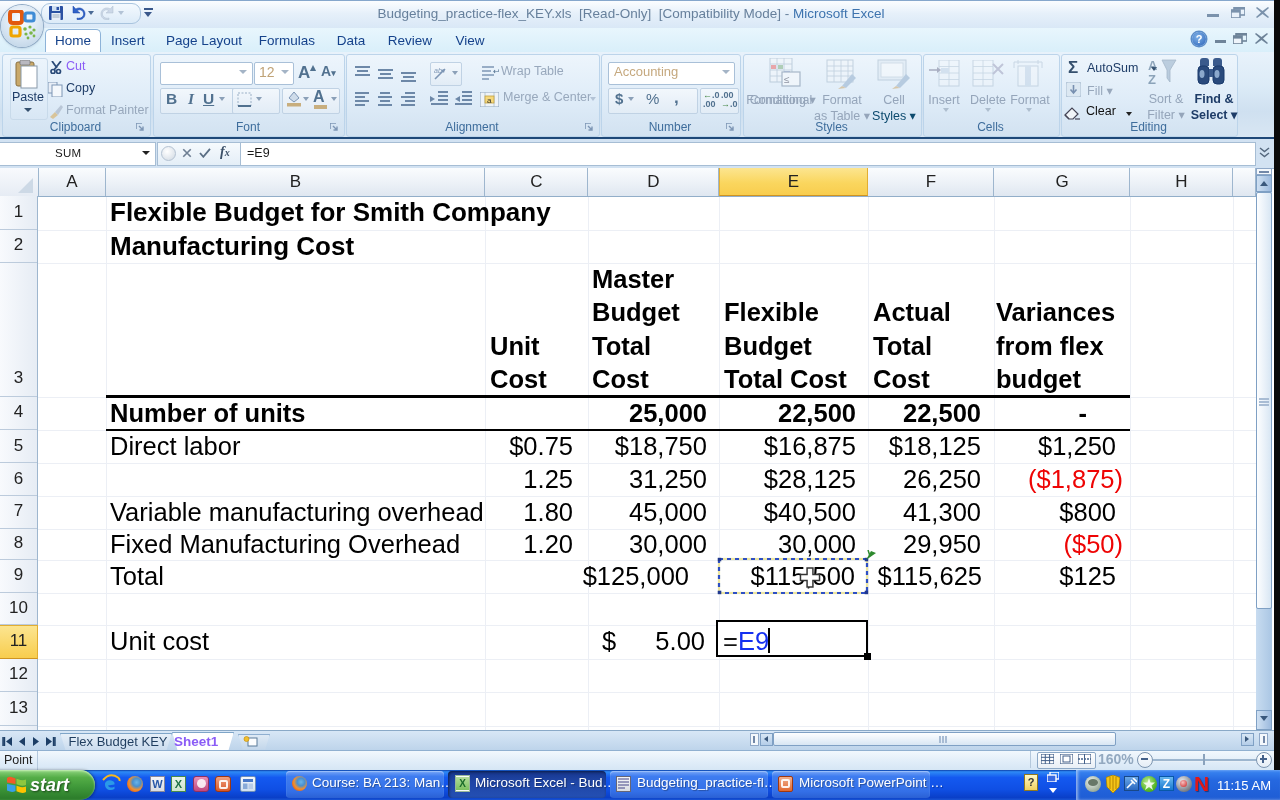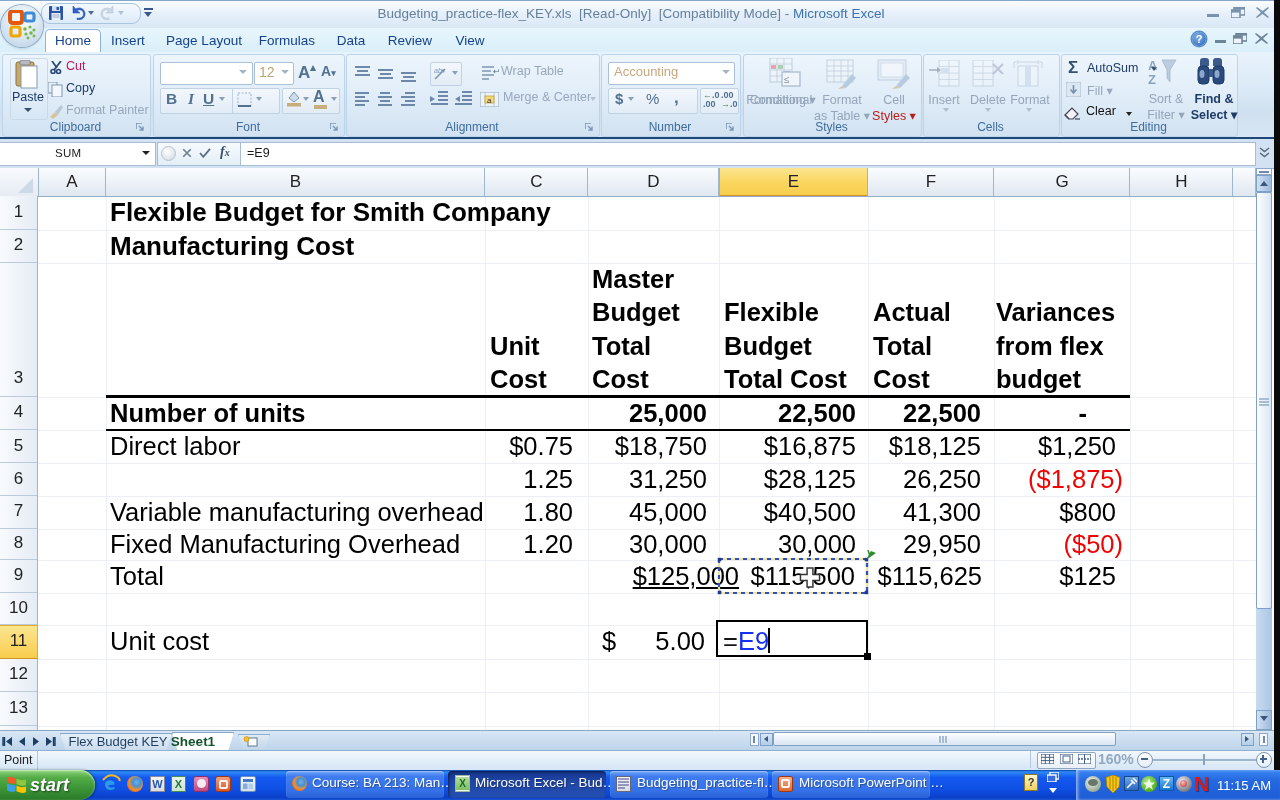--- a/index.html
+++ b/index.html
@@ -123,21 +123,21 @@
       <rect x="5" y="0" width="10" height="5" rx="1.5" fill="#b8b8c0" stroke="#777" stroke-width="0.8"></rect>
       <rect x="6" y="6" width="16" height="22" fill="#fff" stroke="#8899aa" stroke-width="1"></rect>
     </svg>
 <div class="abs" style="left:8px;top:90px;width:40px;text-align:center;font-size:12.5px;color:#1e3c67">Paste</div>
 <div class="abs" style="left:24px;top:108px;width:0;height:0;border-left:4px solid transparent;border-right:4px solid transparent;border-top:4.5px solid #35506e"></div>
 <svg class="abs" style="left:50px;top:61px" width="13" height="13" viewBox="0 0 13 13">
       <path d="M2 0 L7 7 M11 0 L4 9" stroke="#2a4a78" stroke-width="1.8"></path>
       <circle cx="3" cy="10.5" r="2" fill="none" stroke="#2a4a78" stroke-width="1.7"></circle>
       <circle cx="8.5" cy="10.5" r="2" fill="none" stroke="#2a4a78" stroke-width="1.7"></circle>
     </svg>
-<div class="abs" style="left:66px;top:59px;font-size:12.5px;color:#be185d">Cut</div>
+<div class="abs" style="left:66px;top:59px;font-size:12.5px;color:#8b5cf6">Cut</div>
 <svg class="abs" style="left:48px;top:82px" width="15" height="15" viewBox="0 0 15 15">
       <rect x="0" y="0" width="9" height="11" fill="#e8eef6" stroke="#7d96b5" stroke-width="1"></rect>
       <rect x="4" y="3" width="10" height="12" fill="#fff" stroke="#55700" stroke-width="0"></rect>
       <rect x="4" y="3" width="10" height="12" fill="#f4f8fc" stroke="#7d96b5" stroke-width="1"></rect>
     </svg>
 <div class="abs" style="left:66px;top:81px;font-size:12.5px;color:#1e3c67">Copy</div>
 <svg class="abs" style="left:48px;top:104px" width="15" height="15" viewBox="0 0 15 15">
       <path d="M2 13 L7 8 L10 11 L5 15" fill="#d8c49a"></path>
       <path d="M7 8 L13 1 L15 3 L10 11 Z" fill="#b9c6d6"></path>
     </svg>
@@ -255,21 +255,21 @@
 <div class="abs" style="left:808px;top:108px;width:68px;text-align:center;font-size:12.5px;color:#95a5ba">as Table ▾</div>
 <svg class="abs" style="left:876px;top:58px" width="36" height="32" viewBox="0 0 36 32">
       <g opacity="0.5">
         <rect x="2" y="2" width="28" height="20" fill="#dde8f2" stroke="#9ab0c4" stroke-width="1"></rect>
         <rect x="5" y="5" width="22" height="14" fill="#f8fafc" stroke="#b0c0d0" stroke-width="0.8"></rect>
         <path d="M20 28 L30 16 L34 20 L24 30 Z" fill="#8aa8c8"></path>
         <path d="M16 31 L20 28 L24 30 Z" fill="#c8a060"></path>
       </g>
     </svg>
 <div class="abs" style="left:864px;top:93px;width:60px;text-align:center;font-size:12.5px;color:#95a5ba">Cell</div>
-<div class="abs" style="left:862px;top:108px;width:64px;text-align:center;font-size:12.5px;color:#b91c1c">Styles ▾</div>
+<div class="abs" style="left:862px;top:108px;width:64px;text-align:center;font-size:12.5px;color:#0c4a6e">Styles ▾</div>
 
 <svg class="abs" style="left:929px;top:60px" width="34" height="28" viewBox="0 0 34 28">
       <g opacity="0.42">
         <rect x="10" y="0" width="20" height="26" fill="#f4f8fc" stroke="#9ab0c4"></rect>
         <path d="M10 6.5 L30 6.5 M10 13 L30 13 M10 19.5 L30 19.5 M20 0 L20 26" stroke="#9ab0c4" stroke-width="0.8"></path>
         <path d="M0 10 L8 10" stroke="#557" stroke-width="1.6"></path>
         <path d="M8 7 l4 3 l-4 3 Z" fill="#557"></path>
         <rect x="12" y="8" width="8" height="5" fill="#b8cce0"></rect>
       </g>
     </svg>
@@ -460,21 +460,21 @@
 <div class="num" style="right:424px;top:496px;line-height:32.5px;">$40,500</div>
 <div class="num" style="right:299px;top:496px;line-height:32.5px;">41,300</div>
 <div class="num" style="right:164px;top:496px;line-height:32.5px;">$800</div>
 <div class="num" style="left:110px;top:528.5px;line-height:31.5px;font-size:25.5px">Fixed Manufacturing Overhead</div>
 <div class="num" style="right:707px;top:528.5px;line-height:31.5px;">1.20</div>
 <div class="num" style="right:573px;top:528.5px;line-height:31.5px;">30,000</div>
 <div class="num" style="right:424px;top:528.5px;line-height:31.5px;">30,000</div>
 <div class="num" style="right:299px;top:528.5px;line-height:31.5px;">29,950</div>
 <div class="num" style="right:157px;top:528.5px;line-height:31.5px;color:#ee0404;">($50)</div>
 <div class="num" style="left:110px;top:560px;line-height:32.5px;font-size:25.5px">Total</div>
-<div class="num" style="right:541px;top:560px;line-height:32.5px;text-decoration:underline;">$125,000</div>
+<div class="num" style="right:591px;top:560px;line-height:32.5px;">$125,000</div>
 <div class="num" style="right:425px;top:560px;line-height:32.5px;">$115,500</div>
 <div class="num" style="right:298px;top:560px;line-height:32.5px;">$115,625</div>
 <div class="num" style="right:164px;top:560px;line-height:32.5px;">$125</div>
 <div class="num" style="left:110px;top:625px;line-height:33.5px;font-size:25.5px">Unit cost</div>
 <div class="num" style="left:602px;top:625px;line-height:33.5px;font-size:25.5px">$</div>
 <div class="num" style="right:575px;top:625px;line-height:33.5px;">5.00</div>
 <svg class="abs" style="left:717px;top:557px" width="152" height="38" viewBox="0 0 152 38">
 <rect x="2" y="2" width="148" height="34" fill="none" stroke="#ece5a0" stroke-width="2.2"></rect>
 <rect x="2" y="2" width="148" height="34" fill="none" stroke="#2e4fc4" stroke-width="2.2" stroke-dasharray="4 4"></rect>
 <rect x="0.8" y="0.8" width="3.5" height="3.5" fill="#203890"></rect>
@@ -514,21 +514,21 @@
         <path d="M31 1 L37 5.5 L31 10 Z"></path>
         <path d="M44 1 L50 5.5 L44 10 Z"></path>
         <path d="M51.5 1 L51.5 10 M53 1 L53 10" stroke="#1c3e66" stroke-width="1.4"></path>
       </g>
     </svg>
 
 <div class="abs" style="left:60px;top:732.5px;width:110px;height:17px;background:linear-gradient(#e6eff8,#c9dbee);border:1px solid #7fa5c8;border-bottom:none;clip-path:polygon(0 0,100% 0,95% 100%,5% 100%)"></div>
 <div class="abs" style="left:64px;top:733.5px;width:108px;text-align:center;font-size:13px;color:#1f3d5f;white-space:nowrap">Flex Budget KEY</div>
 
 <div class="abs" style="left:172px;top:731.5px;width:60px;height:18px;background:#fff;border:1px solid #7fa5c8;border-bottom:none;clip-path:polygon(0 0,100% 0,91% 100%,9% 100%)"></div>
-<div class="abs" style="left:164px;top:733.5px;width:58px;text-align:center;font-size:13.5px;font-weight:bold;color:#14532d">Sheet1</div>
+<div class="abs" style="left:174px;top:733.5px;width:58px;font-size:13.5px;font-weight:bold;color:#8b5cf6">Sheet1</div>
 
 <div class="abs" style="left:238px;top:733.5px;width:30px;height:15px;background:linear-gradient(#dfeaf5,#c2d6ea);border:1px solid #8fafd0;border-bottom:none;clip-path:polygon(0 0,100% 0,85% 100%,15% 100%)"></div>
 <svg class="abs" style="left:243px;top:735.5px" width="16" height="11" viewBox="0 0 16 11">
       <rect x="5" y="2" width="9" height="8" fill="#fcfdfe" stroke="#5a7a9a" stroke-width="1"></rect>
       <circle cx="3.5" cy="3" r="2.5" fill="#f0c030" stroke="#c89010" stroke-width="0.7"></circle>
     </svg>
 
 <div class="abs" style="left:750px;top:732.5px;width:9px;height:13px;background:#f4f8fc;border:1px solid #8fa8c8;box-sizing:border-box"></div>
 <div class="abs" style="left:753px;top:735.5px;width:2px;height:7px;background:#7288a8"></div>
 <div class="abs" style="left:760px;top:732.5px;width:13px;height:13px;background:linear-gradient(#d8e7f5,#b4cde8);border:1px solid #7fa0c4;box-sizing:border-box"></div>

